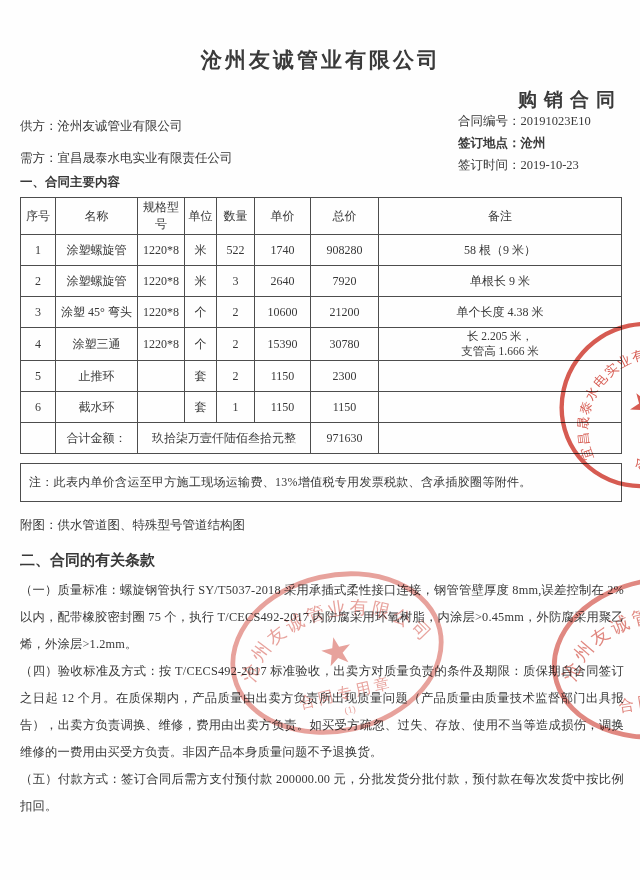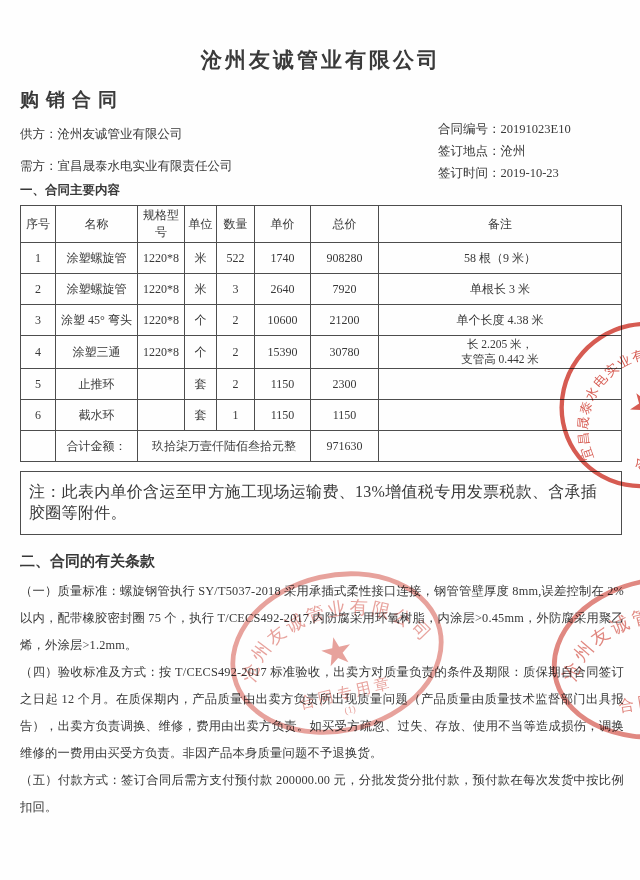--- a/index.html
+++ b/index.html
@@ -5,43 +5,43 @@
   * { margin:0; padding:0; box-sizing:border-box; }
   html,body { background:#e9e9e9; }
   .page {
     position:relative; width:640px; height:880px; margin:0 auto;
     background:#fefefe; overflow:hidden;
     font-family:"Liberation Serif","DejaVu Serif",serif;
     color:#383838;
   }
   .content { position:relative; padding:46px 18px 0 20px; z-index:1; }
   .title { text-align:center; font-size:21px; font-weight:600; letter-spacing:3px; color:#3a3a3a; }
-  .subtitle { text-align:left; font-size:19px; font-weight:600; letter-spacing:7px; margin-top:13px; color:#3a3a3a; }
-  .info-area { position:relative; height:58px; margin-top:8px; font-size:12.5px; }
+  .subtitle { text-align:right; font-size:19px; font-weight:600; letter-spacing:7px; margin-top:13px; color:#3a3a3a; }
+  .info-area { position:relative; height:58px; font-size:12.5px; }
   .info-left .line { position:absolute; left:0; white-space:nowrap; }
   .info-left .l1 { top:5px; }
   .info-left .l2 { top:37px; }
-  .info-right .line { position:absolute; left:418px; white-space:nowrap; }
+  .info-right .line { position:absolute; left:438px; white-space:nowrap; }
   .info-right .r1 { top:0px; }
-  .info-right .r2 { top:22px; }
+  .info-right .r2 { top:22px;font-weight:bold; }
   .info-right .r3 { top:44px; }
   .sec-title { font-size:12.5px; font-weight:700; margin-top:3px; }
   table.items { border-collapse:collapse; width:602px; margin-top:6px; table-layout:fixed; }
   table.items th, table.items td {
     border:1px solid #4d4d4d; text-align:center; vertical-align:middle;
     font-size:12px; font-weight:400; padding:1px 2px; overflow:hidden;
   }
   table.items thead th { height:31px; }
   table.items tbody td { height:31px; }
   tr.tall td { height:40px; }
   tr.tall .rk { font-size:11.5px; line-height:15px; }
   tr.total-row td { height:32px; }
   .note-box {
     width:602px; border:1px solid #4d4d4d; margin-top:9px;
-    font-size:16px; padding:10px 8px; letter-spacing:0.3px;
+    font-size:12px; padding:10px 8px; letter-spacing:0.3px;
   }
   .attachment { font-size:12.5px; margin-top:15px; }
   .sec2-title { font-size:15px; font-weight:600; margin-top:17px; }
   .clauses { margin-top:7px; width:604px; }
   .clauses p { font-size:12.3px; line-height:27px; text-align:justify; letter-spacing:0.2px; }
   
   .seal { position:absolute; pointer-events:none; mix-blend-mode:multiply; z-index:2; }
   .seal svg { display:block; width:100%; height:100%; }
   .seal-buyer  { left:551px; top:316px; width:186px; height:178px; transform:rotate(-33deg); color:#cf372b; opacity:0.82; }
   .seal-seller-center { left:222px; top:566px; width:230px; height:174px; transform:rotate(-13deg); color:#d2473c; opacity:0.5; }
@@ -108,21 +108,21 @@
         </tr>
         <tr>
           <td>2</td>
           <td>涂塑螺旋管</td>
           <td>1220*8</td>
           <td>米</td>
           <td>3</td>
           <td>2640</td>
           <td>7920</td>
           <td>
-              <div class="rk">单根长 3 米</div>
+              <div class="rk">单根长 9 米</div>
               <div class="rk"></div>
             </td>
         </tr>
         <tr>
           <td>3</td>
           <td>涂塑 45° 弯头</td>
           <td>1220*8</td>
           <td>个</td>
           <td>2</td>
           <td>10600</td>
@@ -135,21 +135,21 @@
         <tr class="tall">
           <td>4</td>
           <td>涂塑三通</td>
           <td>1220*8</td>
           <td>个</td>
           <td>2</td>
           <td>15390</td>
           <td>30780</td>
           <td>
               <div class="rk">长 2.205 米，</div>
-              <div class="rk">支管高 0.442 米</div>
+              <div class="rk">支管高 1.666 米</div>
             </td>
         </tr>
         <tr>
           <td>5</td>
           <td>止推环</td>
           <td></td>
           <td>套</td>
           <td>2</td>
           <td>1150</td>
           <td>2300</td>
@@ -176,20 +176,21 @@
           <td>合计金额：</td>
           <td colspan="4">玖拾柒万壹仟陆佰叁拾元整</td>
           <td>971630</td>
           <td></td>
         </tr>
       </tbody>
     </table>
 
     <div class="note-box">注：此表内单价含运至甲方施工现场运输费、13%增值税专用发票税款、含承插胶圈等附件。</div>
 
+    <div class="attachment">附图：供水管道图、特殊型号管道结构图</div>
 
     <div class="sec2-title">二、合同的有关条款</div>
 
     <div class="clauses">
       <p>（一）质量标准：螺旋钢管执行 SY/T5037-2018 采用承插式柔性接口连接，钢管管壁厚度 8mm,误差控制在 2%以内，配带橡胶密封圈 75 个，执行 T/CECS492-2017,内防腐采用环氧树脂，内涂层&gt;0.45mm，外防腐采用聚乙烯，外涂层&gt;1.2mm。</p>
       <p>（四）验收标准及方式：按 T/CECS492-2017 标准验收，出卖方对质量负责的条件及期限：质保期自合同签订之日起 12 个月。在质保期内，产品质量由出卖方负责所出现质量问题（产品质量由质量技术监督部门出具报告），出卖方负责调换、维修，费用由出卖方负责。如买受方疏忽、过失、存放、使用不当等造成损伤，调换维修的一费用由买受方负责。非因产品本身质量问题不予退换货。</p>
       <p>（五）付款方式：签订合同后需方支付预付款 200000.00 元，分批发货分批付款，预付款在每次发货中按比例扣回。</p>
 
     </div>
   </div>

